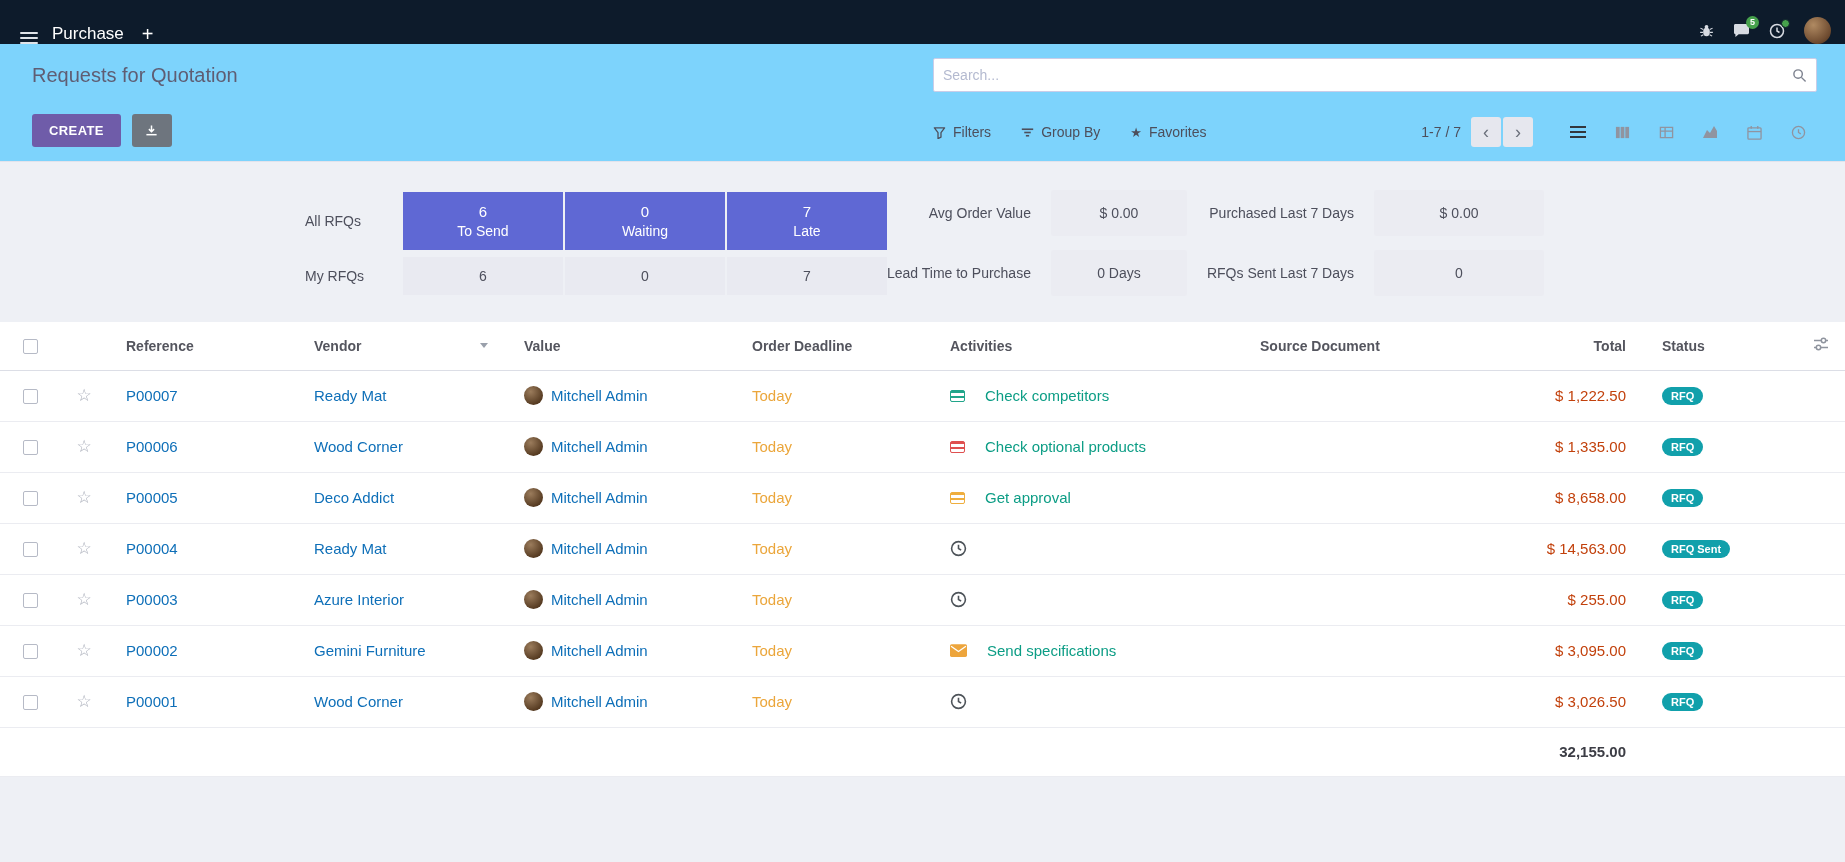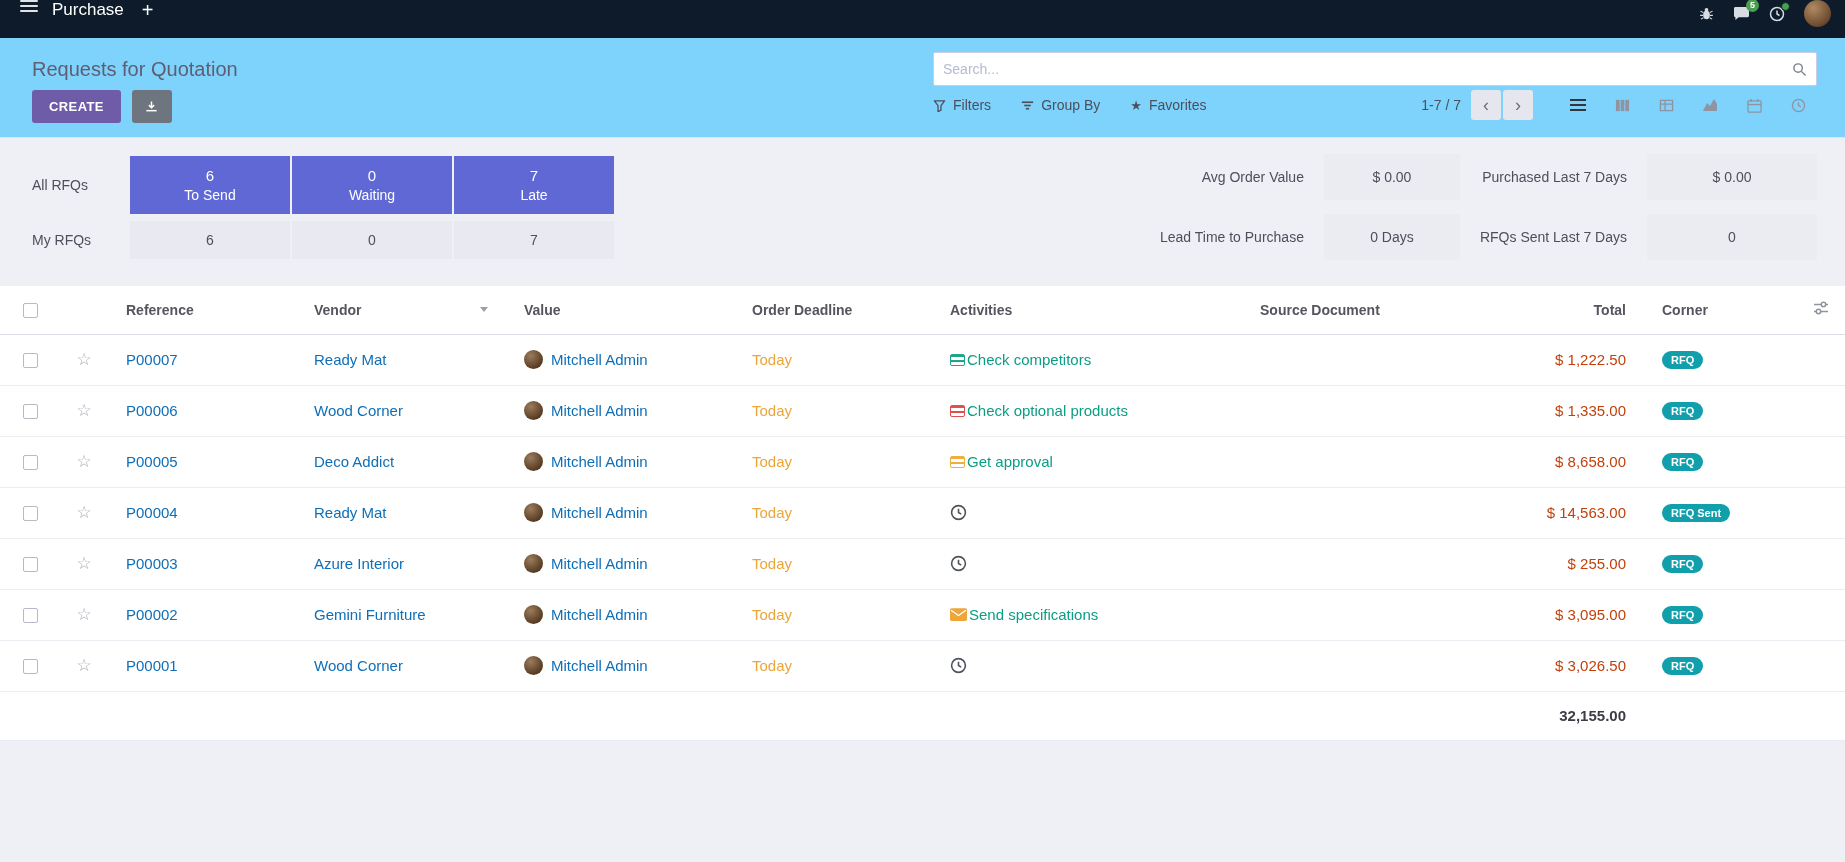--- a/index.html
+++ b/index.html
@@ -1,54 +1,54 @@
 <!DOCTYPE html>
 <html><head>
 <meta charset="utf-8">
 <style>
   *{box-sizing:border-box;margin:0;padding:0}
   html,body{width:1845px;height:862px}
   body{font-family:"Liberation Sans",sans-serif;background:#eef0f5;overflow:hidden;position:relative}
 
   
-  .topbar{height:38px;background:#0d1b2b;display:flex;align-items:flex-start;padding:0 14px;color:#e6e9ed}
+  .topbar{height:44px;background:#0d1b2b;display:flex;align-items:flex-end;padding:0 14px;color:#e6e9ed}
   .burger{width:18px;display:flex;flex-direction:column;gap:3px;margin:0 14px 0 6px;cursor:pointer}
   .burger span{height:2px;background:#dfe3e8;border-radius:1px}
   .app-name{font-size:17px;color:#fff;margin-right:18px;cursor:pointer}
   .plus{font-size:20px;color:#fff;font-weight:300;cursor:pointer;line-height:1}
   .topbar-right{margin-left:auto;display:flex;align-items:center;gap:19px}
   .tb-icon{position:relative;color:#d7dbe2;display:flex;cursor:pointer}
   .badge-count{position:absolute;top:-7px;right:-9px;background:#46a14c;color:#fff;font-size:9px;line-height:1;padding:2px 4px;border-radius:7px;font-weight:bold}
   .dot-badge{position:absolute;top:-4px;right:-5px;width:9px;height:9px;background:#46a14c;border-radius:50%;border:1px solid #0d1b2b}
   .avatar{width:27px;height:27px;border-radius:50%;background:radial-gradient(circle at 35% 30%,#b08a62,#6d4a2f 70%,#3c2817);cursor:pointer}
 
   
   .control{background:#7dd3fc;padding:14px 28px 14px 32px;border-bottom:1px solid #e2e3ec}
   .cp-row1{display:flex;align-items:center;justify-content:space-between}
   .page-title{font-size:20px;color:#5f5d73;font-weight:400}
   .search-box{width:884px;height:17px;border:1px solid #c9cde8;border-radius:2px;display:flex;align-items:center;padding:16px 9px;background:#fff}
   .search-box input{flex:1;border:none;outline:none;font-size:14px;color:#444;background:transparent}
   .search-box input::placeholder{color:#b4bad0}
-  .cp-row2{display:flex;align-items:flex-start;margin-top:4px}
+  .cp-row2{display:flex;align-items:flex-end;margin-top:22px}
   .btn-create{background:#6f5ca9;color:#fff;border:none;height:33px;padding:0 17px;font-size:13px;font-weight:bold;letter-spacing:.4px;border-radius:3px;cursor:pointer;font-family:inherit}
   .btn-export{background:#6e757e;border:none;height:33px;width:40px;border-radius:3px;margin-left:11px;display:flex;align-items:center;justify-content:center;cursor:pointer}
   .cp-right{margin-left:auto;width:884px;display:flex;align-items:center}
   .filter-group{display:flex;align-items:center;gap:30px}
   .filter-item{display:flex;align-items:center;gap:7px;font-size:14px;color:#4d4f5c;cursor:pointer;background:none;border:none;font-family:inherit}
   .fav-star{font-size:13px;color:#4d4f5c}
   .pager{margin-left:auto;display:flex;align-items:center;gap:10px}
   .pager-text{font-size:14px;color:#4d4f5c}
   .pager-btns{display:flex;gap:2px}
   .pager-btn{width:30px;height:30px;background:#e6e7ee;border:none;border-radius:3px;color:#6a6f7a;font-size:18px;line-height:1;cursor:pointer}
   .switcher{display:flex;margin-left:26px;gap:6px}
   .view-btn{width:38px;height:30px;display:flex;align-items:center;justify-content:center;background:none;border:none;color:#9094a0;cursor:pointer}
   .view-btn.active{color:#33363c}
 
   
-  .dashboard{display:flex;justify-content:space-between;align-items:center;padding:16px 28px 26px 32px}
+  .dashboard{display:flex;justify-content:center;align-items:center;padding:28px 28px 26px 32px}
   .dash-left{display:grid;grid-template-columns:96px 160px 160px 160px;column-gap:2px;row-gap:7px;align-items:center}
   .dash-row-label{font-size:14px;color:#4d4f5c}
   .tile{background:#5f68d4;color:#fff;height:58px;display:flex;flex-direction:column;align-items:center;justify-content:center;gap:3px;cursor:pointer}
   .tile .count{font-size:15px}
   .tile .t-label{font-size:14px}
   .tile-my{background:#e9eaf1;color:#4d4f5c;height:38px;display:flex;align-items:center;justify-content:center;font-size:14px;cursor:pointer}
   .dash-right{display:grid;grid-template-columns:auto 136px auto 170px;column-gap:20px;row-gap:14px;align-items:center}
   .stat-label{font-size:14px;color:#4d4f5c;text-align:right}
   .stat-value{background:#ebecf2;height:46px;display:flex;align-items:center;justify-content:center;font-size:14px;color:#4d4f5c;border-radius:2px}
 
@@ -57,21 +57,21 @@
   table{width:1845px;border-collapse:collapse;table-layout:fixed}
   th,td{padding:0 18px;text-align:left;border-bottom:1px solid #ebecf1;white-space:nowrap;overflow:hidden;vertical-align:middle}
   thead th{height:48px;font-size:14px;color:#54555e;font-weight:700;border-bottom:1px solid #dcdee6;cursor:pointer}
   tbody td{height:51px;font-size:15px;color:#44454d}
   .c-cb,.c-star{padding:0;text-align:center}
   .c-total{text-align:right}
   a.link{color:#0e6fb8;text-decoration:none;cursor:pointer}
   .deadline{color:#eba63b}
   .buyer{display:flex;align-items:center;gap:8px}
   .mini-avatar{width:19px;height:19px;border-radius:50%;flex:none;background:radial-gradient(circle at 35% 30%,#9b7c5c,#53381f 75%)}
-  .activity{display:flex;align-items:center;gap:2px}
+  .activity{display:flex;align-items:center;gap:20px}
   .activity-label{color:#0c9d85;text-decoration:none;cursor:pointer;font-size:15px}
   .act.clock{color:#4d5359}
   .act.list{width:15px;height:12px;border-radius:2px;flex:none;background:repeating-linear-gradient(to bottom,var(--lc) 0 2.4px,#fff 2.4px 4.8px);border:1px solid var(--lc)}
   .act.list.teal{--lc:#21a58a}
   .act.list.red{--lc:#df5050}
   .act.list.yellow{--lc:#efae3e}
   .total-amt{color:#c2410c}
   .badge{display:inline-block;background:#11a0ab;color:#fff;font-size:11px;font-weight:bold;padding:3px 9px;border-radius:10px}
   tfoot td{height:49px;font-weight:bold;color:#3c3d45;font-size:15px;border-bottom:1px solid #ebecf1}
   .cb{width:15px;height:15px;border:1px solid #b6bac6;border-radius:2px;display:inline-block;background:#fff;cursor:pointer;vertical-align:middle}
@@ -265,21 +265,21 @@
           <div class="th-flex">
               <span>Vendor</span>
               <span class="caret"></span>
             </div>
         </th>
         <th>Value</th>
         <th>Order Deadline</th>
         <th>Activities</th>
         <th>Source Document</th>
         <th class="c-total">Total</th>
-        <th>Corner</th>
+        <th>Status</th>
         <th class="gear-th">
           <span style="display:inline-flex">
             <svg viewBox="0 0 16 16" width="16" height="16">
                 <path d="M1 4.5h14M1 11.5h14" stroke="currentColor" stroke-width="1.5"></path>
                 <circle cx="10.5" cy="4.5" r="2.2" fill="#fff" stroke="currentColor" stroke-width="1.5"></circle>
                 <circle cx="5.5" cy="11.5" r="2.2" fill="#fff" stroke="currentColor" stroke-width="1.5"></circle>
               </svg>
           </span>
         </th>
       </tr>

